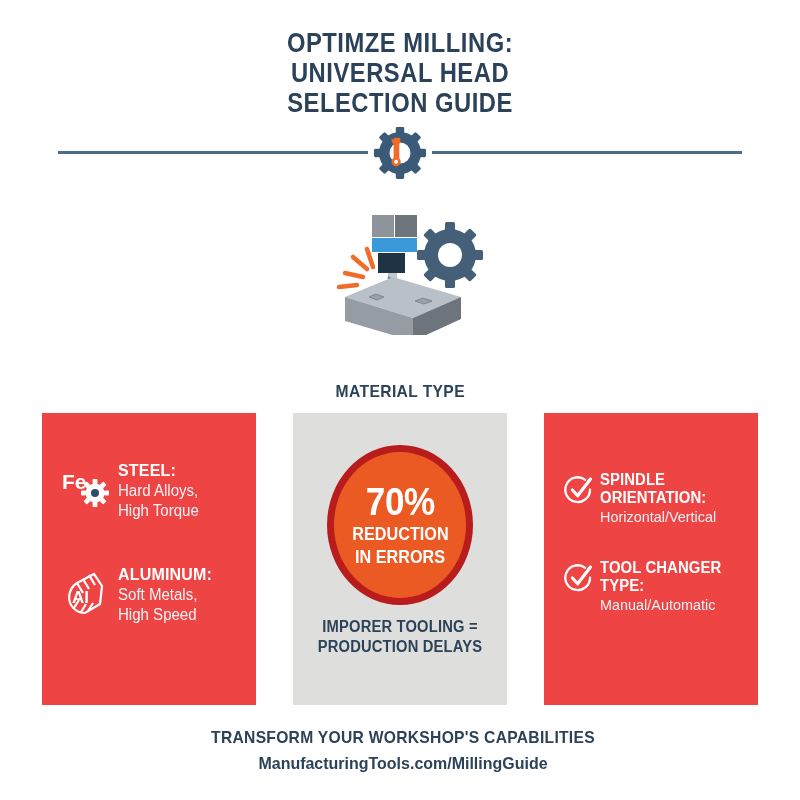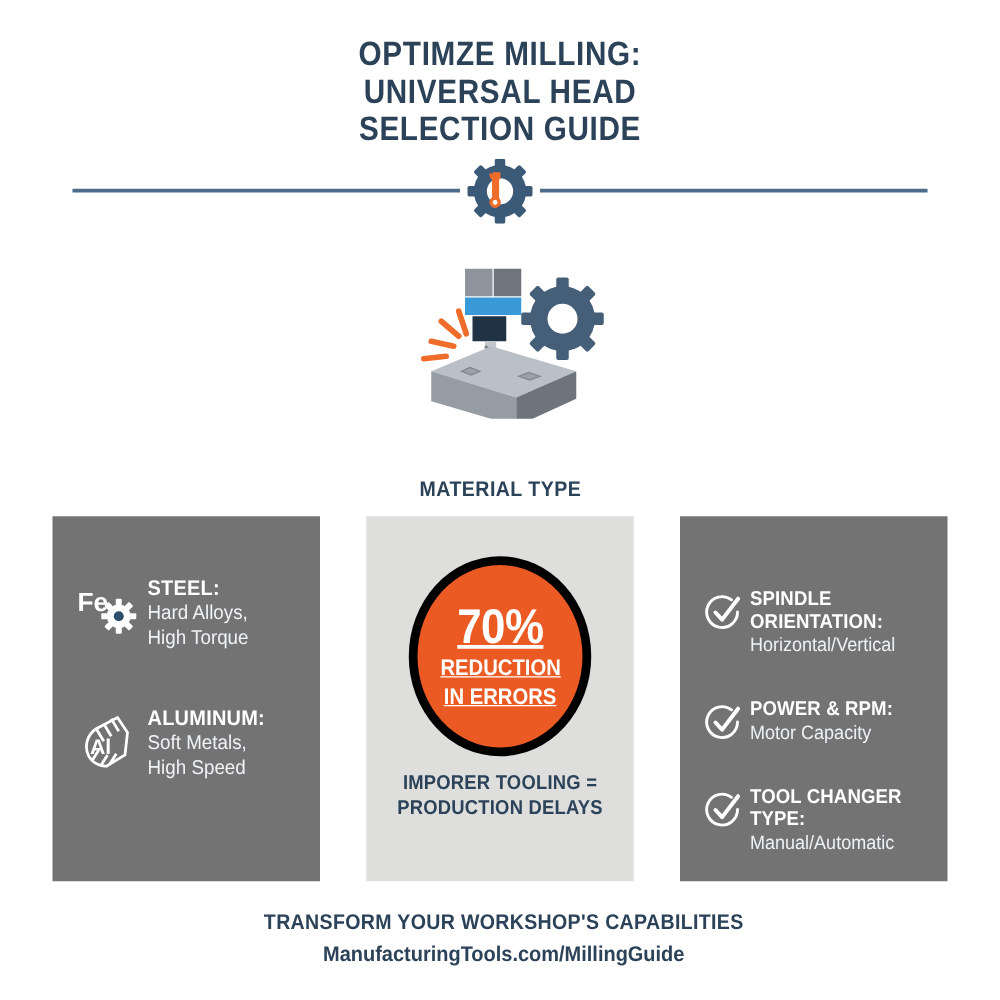--- a/index.html
+++ b/index.html
@@ -105,21 +105,21 @@
     width: 716px;
     height: 292px;
     display: flex;
     justify-content: space-between;
   }
   .panel {
     width: 214px;
     height: 292px;
     position: relative;
   }
-  .panel.navy  { background: #737373; }
+  .panel.navy  { background: #ef4444; }
   .panel.grey  { background: #dededd; }
 
   
   .mat-list {
     position: absolute;
     top: 48px;
     left: 18px;
     right: 10px;
   }
   .mat-item {
@@ -157,27 +157,26 @@
   
   .stat-circle {
     position: absolute;
     top: 32px;
     left: 50%;
     margin-left: -73px;
     width: 146px;
     height: 160px;
     border-radius: 50%;
     background: #ec5a24;
-    border: 7px solid #000000;
+    border: 7px solid #b91c1c;
     display: flex;
     flex-direction: column;
     align-items: center;
     justify-content: center;
     color: #ffffff;
-    text-decoration: underline;
   }
   .stat-big {
     font-family: "Liberation Sans Narrow", "Liberation Sans", sans-serif;
     font-weight: bold;
     font-size: 39px;
     line-height: 38px;
     letter-spacing: -0.5px;
     transform: scaleX(0.9);
   }
   .stat-sub {
@@ -438,41 +437,29 @@
               <path d="M24 5.5 A14 14 0 1 0 29.5 16.5" stroke="#ffffff" stroke-width="2.6" fill="none" stroke-linecap="round"></path>
               <path d="M9.5 17 L15.5 23.5 L30 4.5" stroke="#ffffff" stroke-width="3.6" fill="none" stroke-linecap="round" stroke-linejoin="round"></path>
             </svg>
           </div>
           <div>
             <div class="cons-title">SPINDLE ORIENTATION:</div>
             <div class="cons-desc">Horizontal/Vertical</div>
           </div>
         </div>
 
+
         <div class="cons-item">
           <div class="cons-icon">
             <svg viewBox="0 0 34 34" width="30" height="30">
               <path d="M24 5.5 A14 14 0 1 0 29.5 16.5" stroke="#ffffff" stroke-width="2.6" fill="none" stroke-linecap="round"></path>
               <path d="M9.5 17 L15.5 23.5 L30 4.5" stroke="#ffffff" stroke-width="3.6" fill="none" stroke-linecap="round" stroke-linejoin="round"></path>
             </svg>
           </div>
           <div>
-            <div class="cons-title">POWER &amp; RPM:</div>
-            <div class="cons-desc">Motor Capacity</div>
-          </div>
-        </div>
-
-        <div class="cons-item">
-          <div class="cons-icon">
-            <svg viewBox="0 0 34 34" width="30" height="30">
-              <path d="M24 5.5 A14 14 0 1 0 29.5 16.5" stroke="#ffffff" stroke-width="2.6" fill="none" stroke-linecap="round"></path>
-              <path d="M9.5 17 L15.5 23.5 L30 4.5" stroke="#ffffff" stroke-width="3.6" fill="none" stroke-linecap="round" stroke-linejoin="round"></path>
-            </svg>
-          </div>
-          <div>
             <div class="cons-title">TOOL CHANGER TYPE:</div>
             <div class="cons-desc">Manual/Automatic</div>
           </div>
         </div>
 
       </div>
     </div>
   </div>
 
   <div class="footer">

